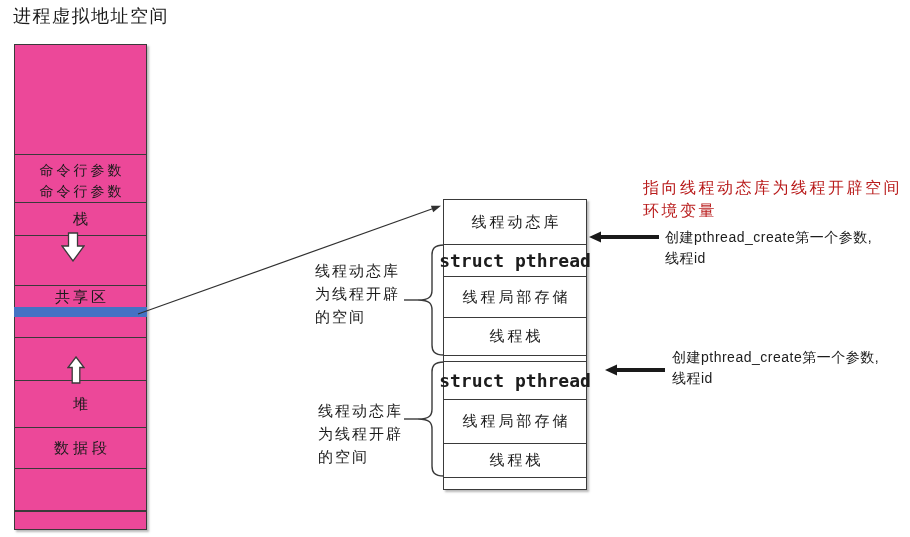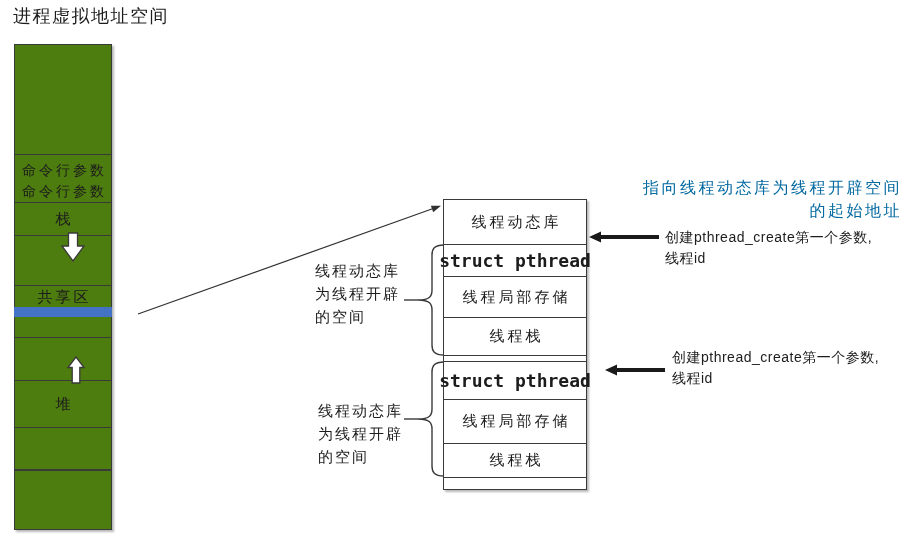--- a/index.html
+++ b/index.html
@@ -3,22 +3,22 @@
 <meta charset="utf-8">
 <style>
   html,body{margin:0;padding:0;}
   body{width:910px;height:537px;position:relative;background:#ffffff;
        font-family:"DejaVu Sans",sans-serif;color:#1c1c1c;overflow:hidden;}
   *{box-sizing:border-box;}
 
   .title{position:absolute;left:13px;top:4px;font-size:18px;letter-spacing:1.5px;}
 
   
-  .vcol{position:absolute;left:14px;top:44px;width:98px;height:486px;
-        border:1px solid #3a3a3a;background:#4d7c0f;display:flex;flex-direction:column;
+  .vcol{position:absolute;left:14px;top:44px;width:133px;height:486px;
+        border:1px solid #3a3a3a;background:#ec4899;display:flex;flex-direction:column;
         box-shadow:2px 2px 2px rgba(125,125,125,.55);}
   .vrow{flex:0 0 auto;border-bottom:1px solid #3a3a3a;display:flex;
         align-items:center;justify-content:center;font-size:15px;
         letter-spacing:4px;text-indent:4px;}
   .vrow:last-child{border-bottom:none;flex:1 1 auto;}
   .vrow.multi{flex-direction:column;justify-content:flex-start;padding-top:5px;
         font-size:14px;line-height:21px;letter-spacing:3px;text-indent:3px;}
   .vrow.top-text{align-items:flex-start;padding-top:2px;letter-spacing:3px;text-indent:3px;text-align:right;}
   .hl-bar{position:absolute;left:-1px;right:-1px;top:262px;height:10px;
         background:#4472C4;z-index:3;}
@@ -40,22 +40,22 @@
   
   .blk{position:absolute;font-size:15px;letter-spacing:2px;line-height:23px;white-space:nowrap;}
   #blk1{left:315px;top:260px;}
   #blk2{left:318px;top:400px;}
   .brace{position:absolute;}
   #brace1{left:404px;top:244px;}
   #brace2{left:404px;top:361px;}
 
   
   .note{position:absolute;white-space:nowrap;}
-  #red-note{left:643px;top:176px;color:#0369a1;font-size:16px;
-        letter-spacing:2.5px;line-height:23px;text-align:right;}
+  #red-note{left:643px;top:176px;color:#b91c1c;font-size:16px;
+        letter-spacing:2.5px;line-height:23px;}
   .pnote{font-family:Liberation Sans, sans-serif;font-size:14px;
         line-height:21px;letter-spacing:.5px;}
   #pnote1{left:665px;top:227px;}
   #pnote2{left:672px;top:347px;}
 
   .overlay{position:absolute;left:0;top:0;width:910px;height:537px;
         pointer-events:none;z-index:4;}
 </style>
 </head>
 <body>
@@ -71,20 +71,23 @@
   <div class="vrow" style="height:33px">
     <span>栈</span>
   </div>
   <div class="vrow" style="height:50px"></div>
   <div class="vrow top-text" style="height:52px">
     <span>共享区</span>
   </div>
   <div class="vrow" style="height:43px"></div>
   <div class="vrow" style="height:47px">
     <span>堆</span>
+  </div>
+  <div class="vrow" style="height:41px">
+    <span>数据段</span>
   </div>
   <div class="vrow" style="height:42px"></div>
   <div class="vrow"></div>
 
   <div class="hl-bar"></div>
 
   <svg id="down-arrow" class="grow-arrow" width="24" height="30" viewBox="0 0 24 30">
     <path d="M7.5 1 H16.5 V14 H23 L12 29 L1 14 H7.5 Z" fill="#ffffff" stroke="#3a3a3a" stroke-width="1.3"></path>
   </svg>
   <svg id="up-arrow" class="grow-arrow" width="18" height="28" viewBox="0 0 18 28">
@@ -133,21 +136,21 @@
   <path d="M40 1 C30 1 28 5 28 11 L28 46 C28 52 26 56 14 56 C26 56 28 60 28 66 L28 101 C28 107 30 111 40 111" fill="none" stroke="#3a3a3a" stroke-width="1.4" stroke-linecap="round"></path>
   <path d="M0 56 L14 56" fill="none" stroke="#3a3a3a" stroke-width="1.4"></path>
 </svg>
 <svg id="brace2" class="brace" width="40" height="116" viewBox="0 0 40 116">
   <path d="M40 1 C30 1 28 5 28 11 L28 48 C28 54 26 58 14 58 C26 58 28 62 28 68 L28 105 C28 111 30 115 40 115" fill="none" stroke="#3a3a3a" stroke-width="1.4" stroke-linecap="round"></path>
   <path d="M0 58 L14 58" fill="none" stroke="#3a3a3a" stroke-width="1.4"></path>
 </svg>
 
 <div id="red-note" class="note">
   <div>指向线程动态库为线程开辟空间</div>
-  <div>的起始地址</div>
+  <div>环境变量</div>
 </div>
 <div id="pnote1" class="note pnote">
   <div>创建pthread_create第一个参数,</div>
   <div>线程id</div>
 </div>
 <div id="pnote2" class="note pnote">
   <div>创建pthread_create第一个参数,</div>
   <div>线程id</div>
 </div>
 

